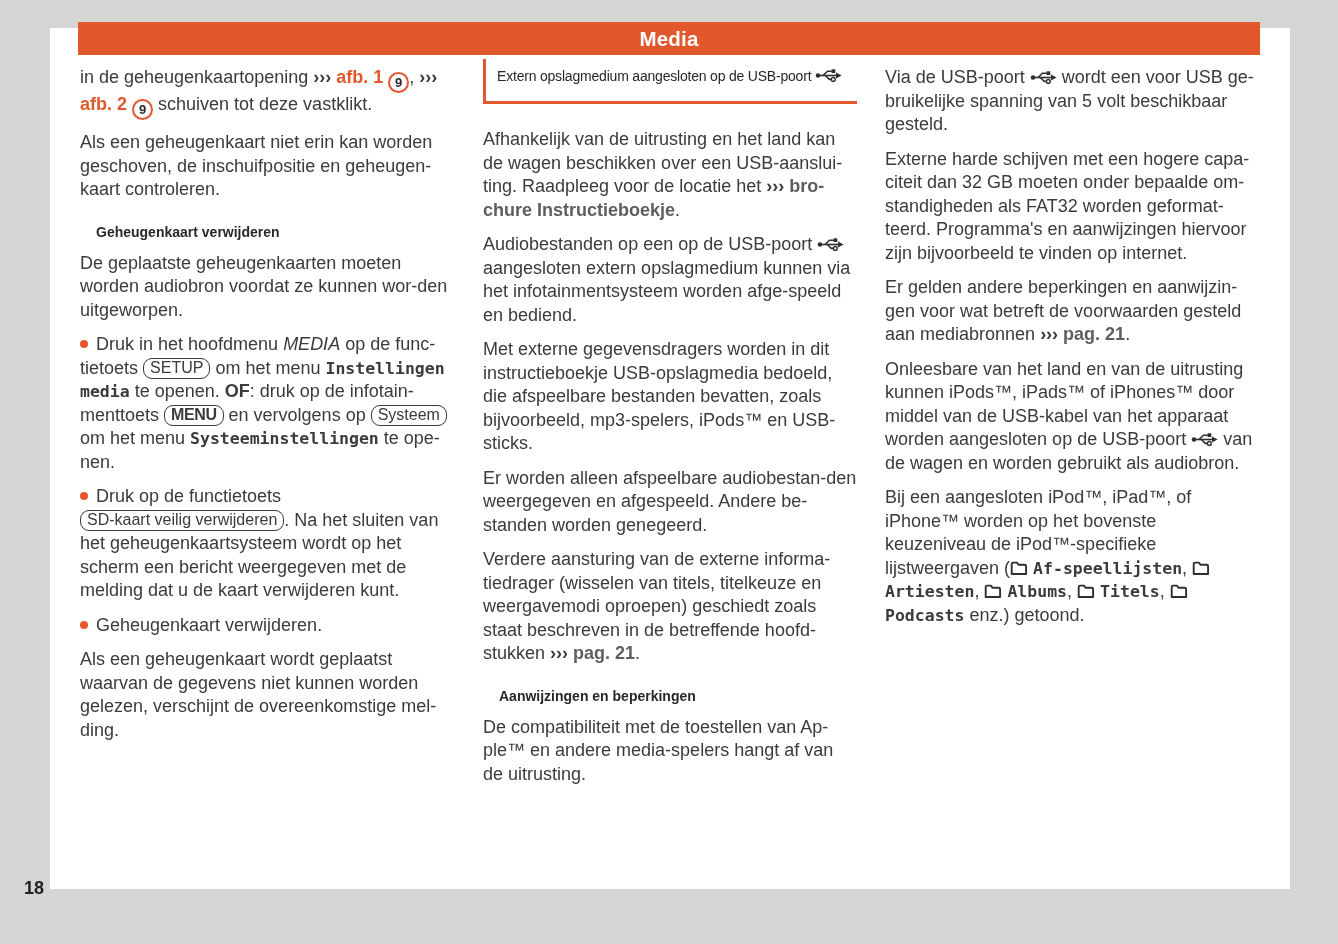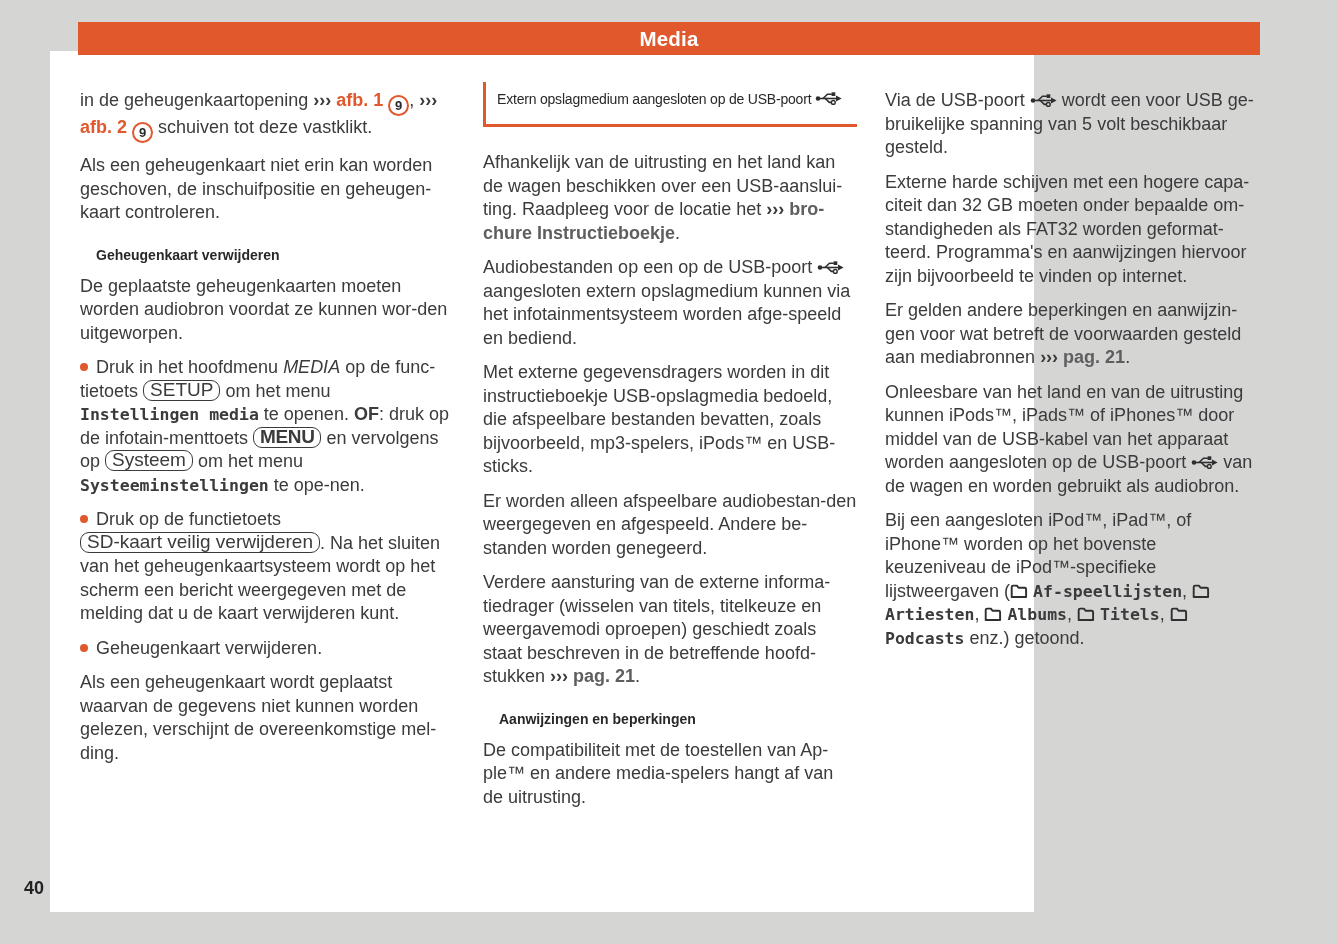--- a/index.html
+++ b/index.html
@@ -12,21 +12,21 @@
     --icon:#2F2F31;
   }
   html,body{margin:0;padding:0;}
   body{
     width:1338px;height:944px;position:relative;overflow:hidden;
     background:var(--canvas);
     font-family:"Liberation Sans","DejaVu Sans",sans-serif;
     color:var(--body);
   }
   .page{
-    position:absolute;left:50px;top:51px;width:984px;height:861px;
+    position:absolute;left:50px;top:28px;width:1240px;height:861px;
     background:#FFFFFF;
   }
   .header-bar{
     position:absolute;left:78px;top:22px;width:1182px;height:33px;
     background:var(--accent);z-index:3;
     display:flex;align-items:center;justify-content:center;
   }
   .header-bar span{
     color:#fff;font-weight:bold;font-size:20.5px;letter-spacing:0.2px;
   }
@@ -51,21 +51,21 @@
   .seg-b{font-weight:bold;}
   .seg-i{font-style:italic;}
   .seg-ob{font-weight:bold;color:var(--accent);}
   .seg-gb{font-weight:bold;color:var(--ref);}
   .seg-mb{
     font-family:"DejaVu Sans Mono","Liberation Mono",monospace;
     font-weight:bold;font-size:16.5px;
   }
   .seg-key{
     display:inline-block;border:1.5px solid var(--keyborder);border-radius:9px;
-    padding:0 6px 1px 6px;font-size:19px;line-height:18px;
+    padding:0 6px 1px 6px;font-size:16px;line-height:18px;
     white-space:nowrap;vertical-align:1px;color:var(--body);
   }
   .seg-keyb{font-weight:bold;letter-spacing:-0.4px;}
   .bullet-dot{
     display:inline-block;width:8px;height:8px;border-radius:50%;
     background:var(--accent);margin-right:8px;vertical-align:2px;
   }
   .circ-num{
     display:inline-block;box-sizing:border-box;width:21px;height:21px;
     border:2px solid var(--accent);border-radius:50%;
@@ -159,14 +159,14 @@
             </svg></span><span> </span><span class="seg-mb">Albums</span><span>, </span><span class="icon"><svg width="18" height="15" viewBox="0 0 18 15">
               <path d="M1.7 13 V3 Q1.7 1.6 3.1 1.6 H6.9 L8.5 3.8 H14.7 Q16.1 3.8 16.1 5.2 V13 Z" fill="none" stroke="currentColor" stroke-width="1.9" stroke-linejoin="round"></path>
             </svg></span><span> </span><span class="seg-mb">Titels</span><span>, </span><span class="icon"><svg width="18" height="15" viewBox="0 0 18 15">
               <path d="M1.7 13 V3 Q1.7 1.6 3.1 1.6 H6.9 L8.5 3.8 H14.7 Q16.1 3.8 16.1 5.2 V13 Z" fill="none" stroke="currentColor" stroke-width="1.9" stroke-linejoin="round"></path>
             </svg></span><span> </span><span class="seg-mb">Podcasts</span><span> enz.) getoond.</span></p>
       </div>
   </div>
   <div class="header-bar">
     <span>Media</span>
   </div>
-  <div class="page-number">40</div>
+  <div class="page-number">18</div>
 </div>
 
 </body></html>

